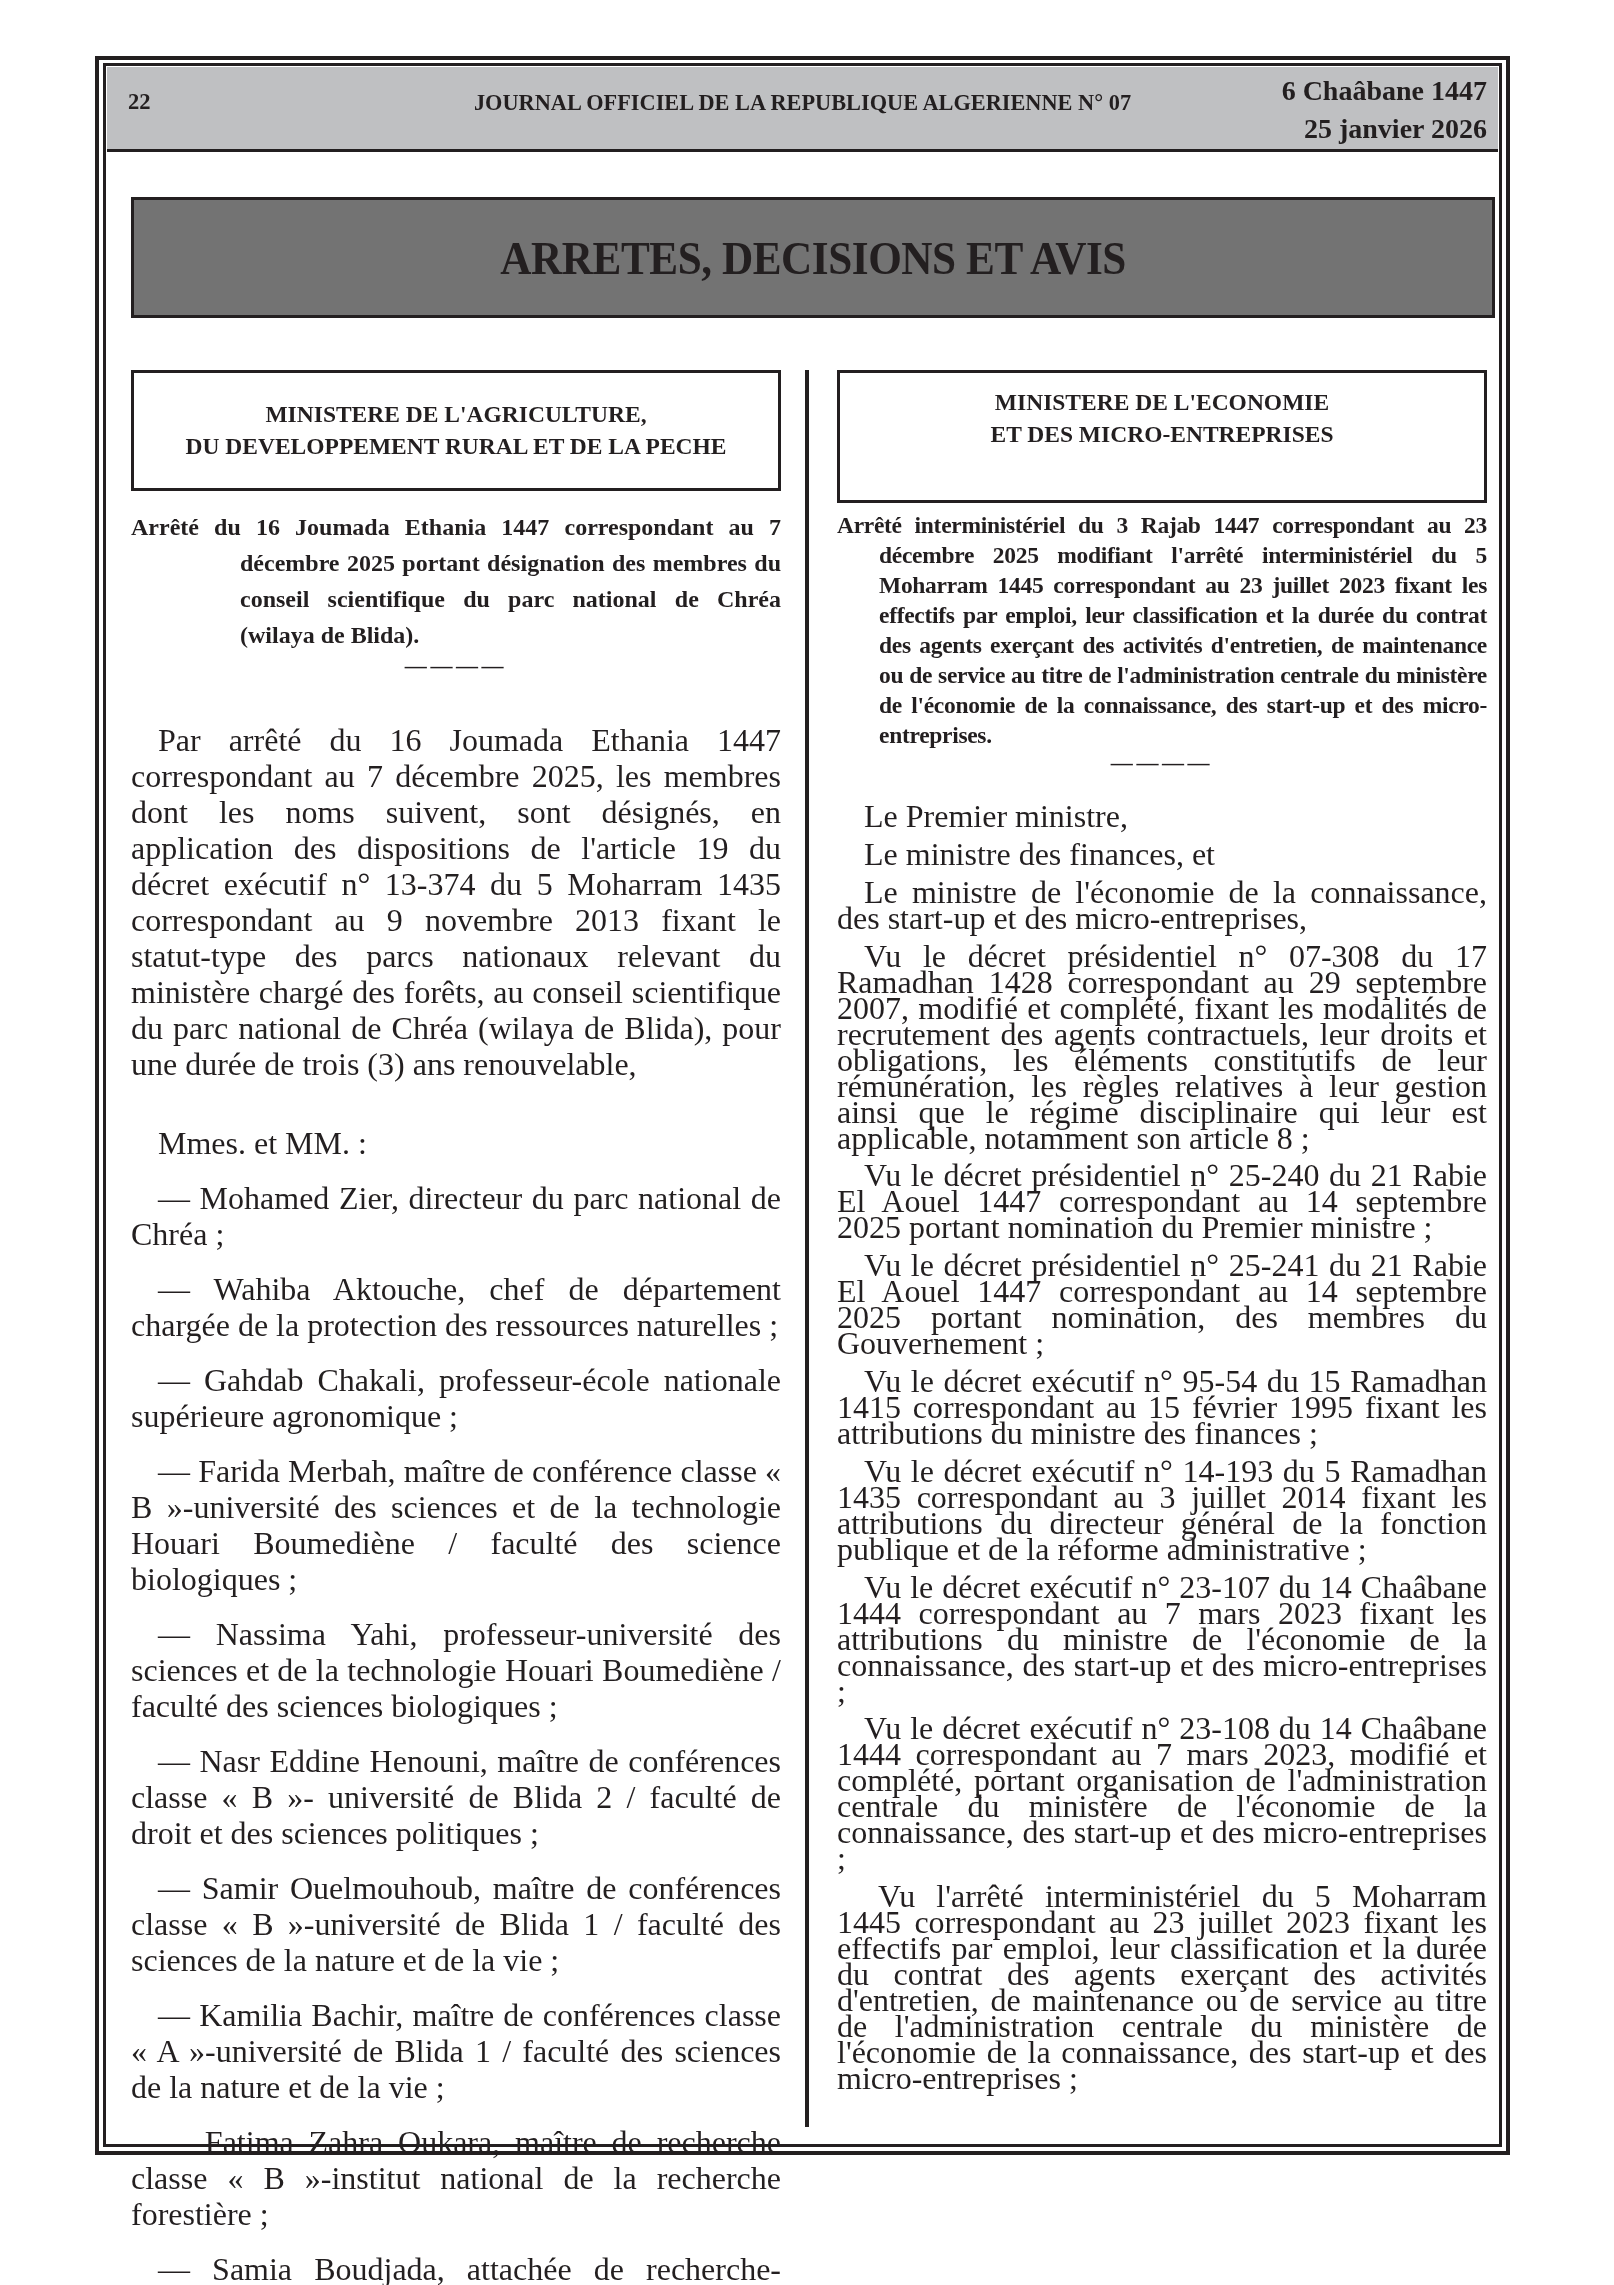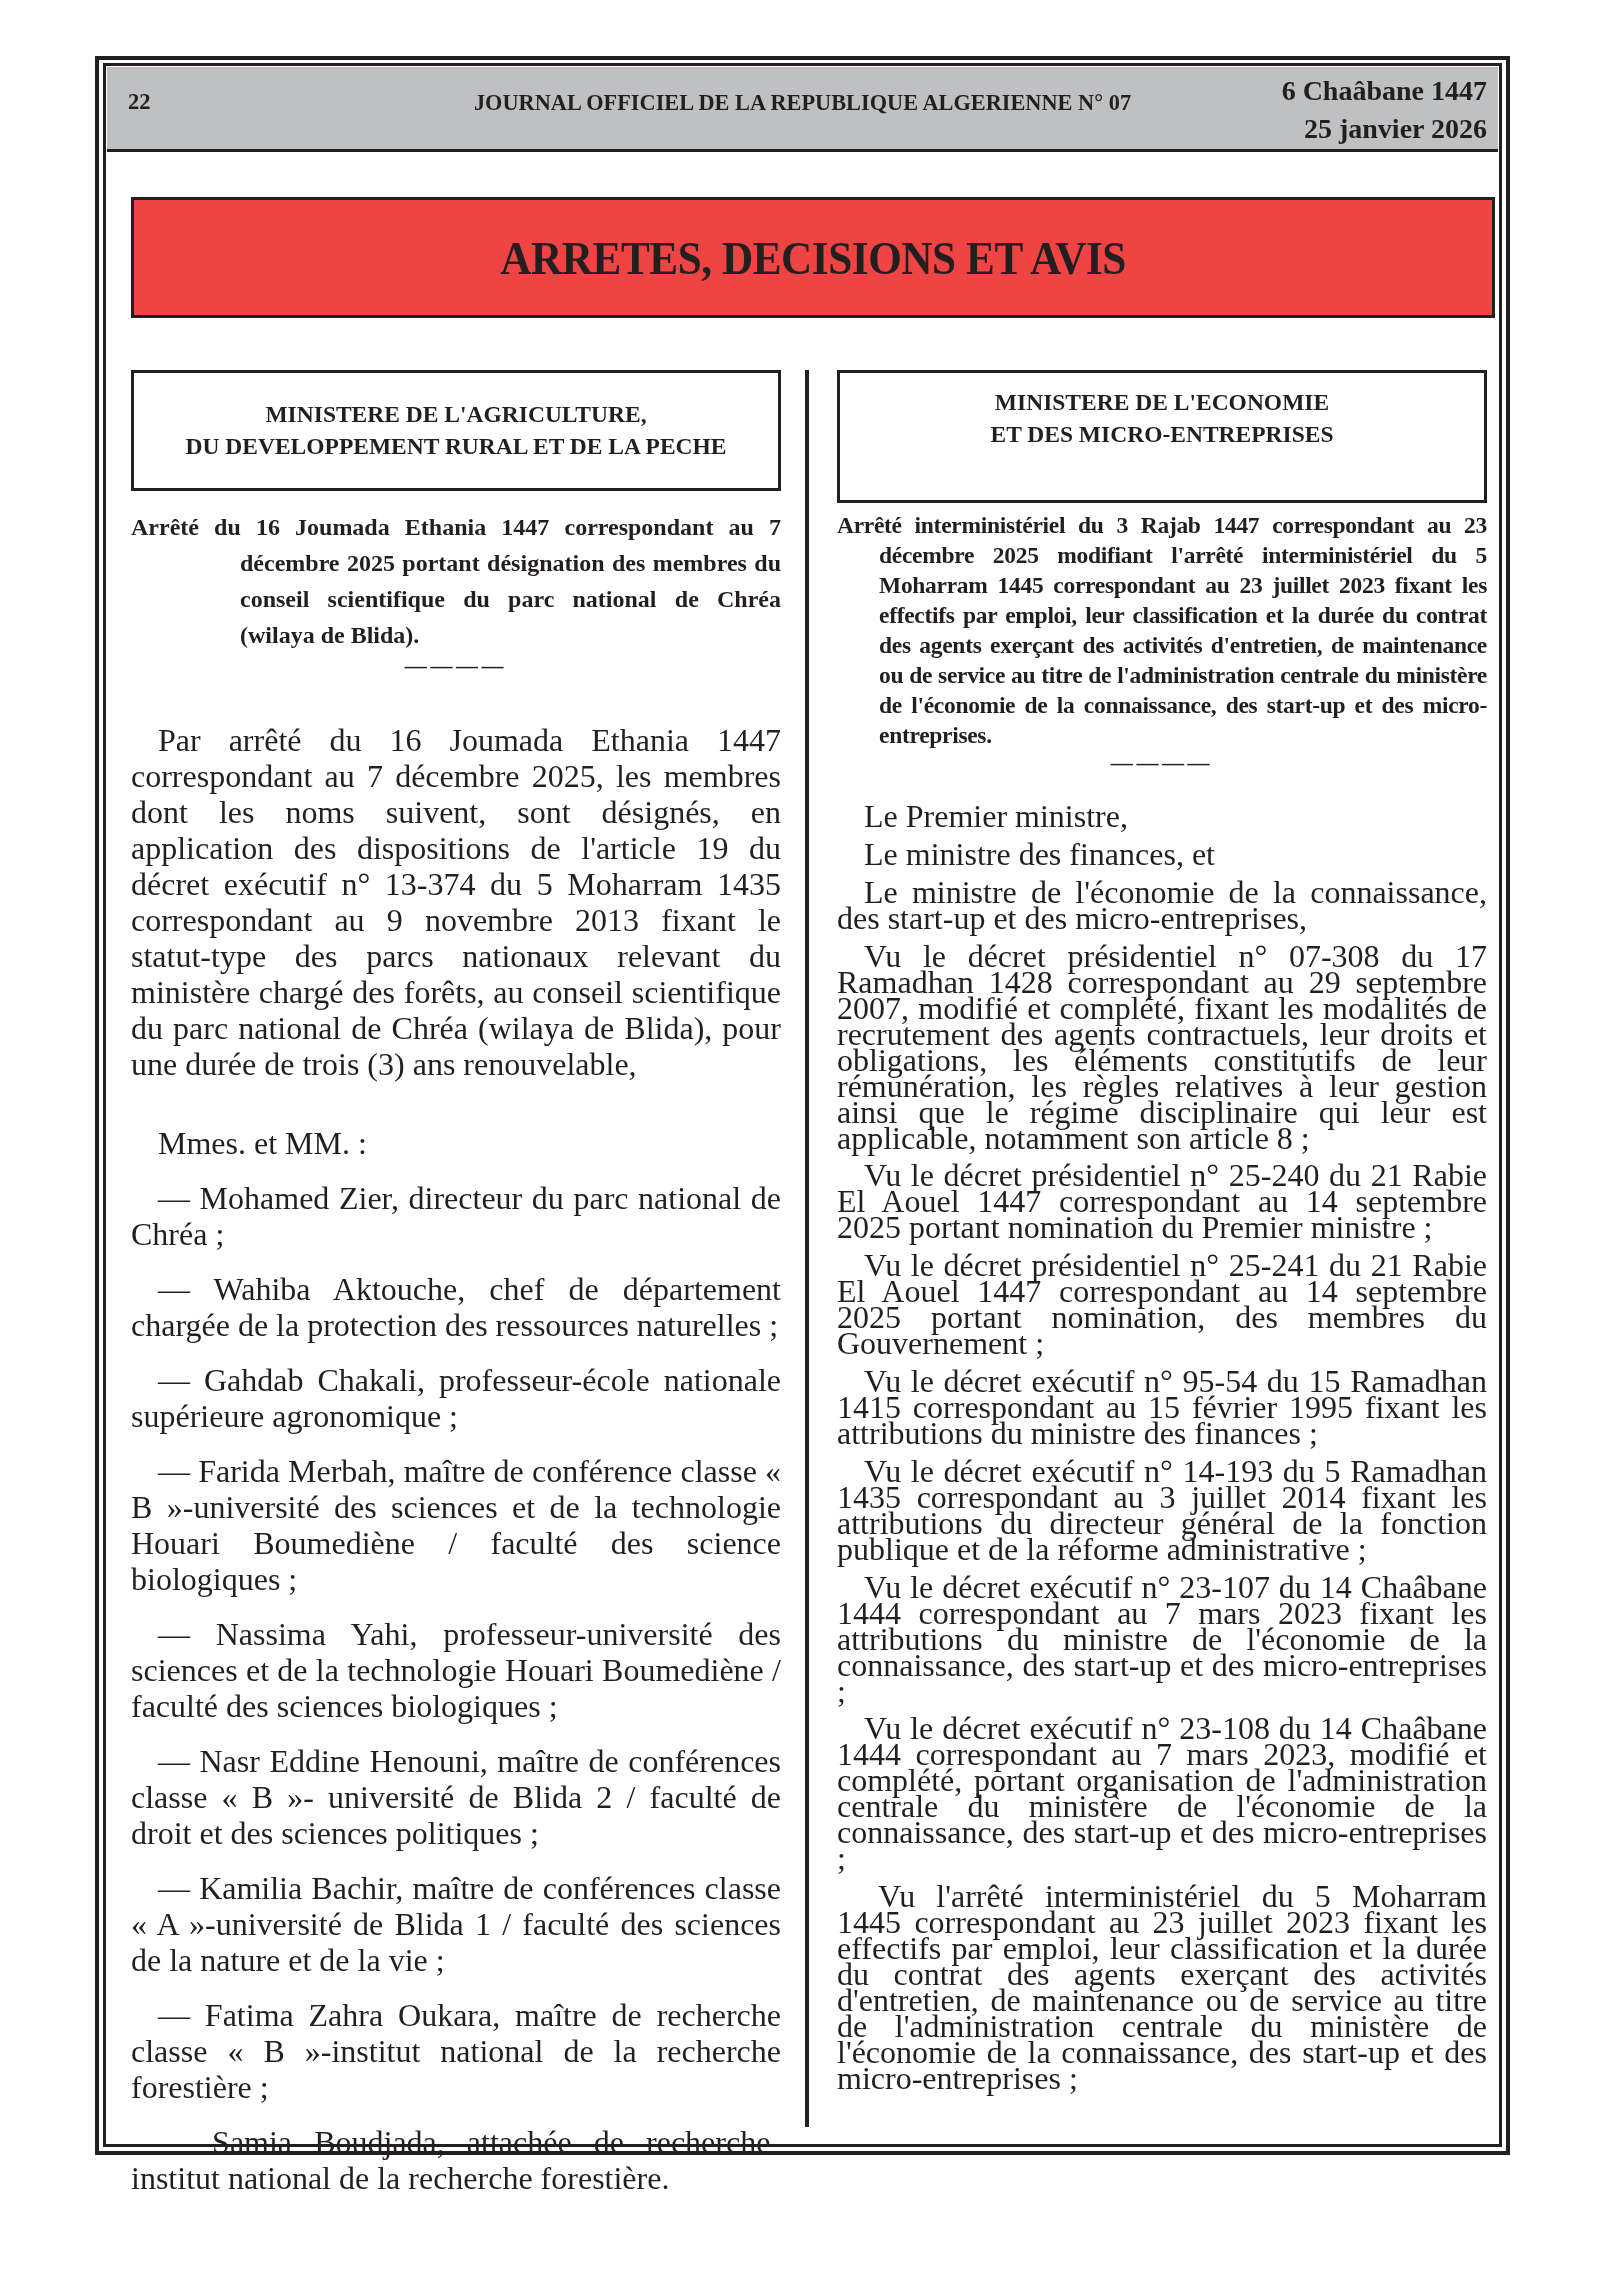--- a/index.html
+++ b/index.html
@@ -3,21 +3,21 @@
 <meta charset="utf-8">
 <style>
   html, body { margin:0; padding:0; background:#ffffff; }
   body { width:1615px; height:2285px; position:relative; font-family:"Liberation Serif", "DejaVu Serif", serif; color:#231f20; }
   .outer { position:absolute; left:95px; top:56px; width:1415px; height:2099px; border:4.5px solid #231f20; box-sizing:border-box; }
   .inner { position:absolute; left:103px; top:63px; width:1399px; height:2084px; border:3.6px solid #231f20; box-sizing:border-box; }
   .header { position:absolute; left:107px; top:67px; width:1391px; height:85px; background:#bfc0c2; border-bottom:3.6px solid #231f20; box-sizing:border-box; }
   .header .pnum { position:absolute; left:21px; top:22px; font-weight:bold; font-size:22.6px; }
   .header .jtitle { position:absolute; left:0; width:100%; top:22px; text-align:center; font-weight:bold; font-size:23.5px; transform:scaleX(0.95); }
   .header .dates { position:absolute; right:11px; top:5.4px; text-align:right; font-weight:bold; font-size:28px; line-height:38px; }
-  .titlebox { position:absolute; left:131px; top:197px; width:1364px; height:121px; background:#ef4444; border:3.6px solid #231f20; box-sizing:border-box; display:flex; align-items:center; justify-content:center; }
+  .titlebox { position:absolute; left:131px; top:197px; width:1364px; height:121px; background:#737373; border:3.6px solid #231f20; box-sizing:border-box; display:flex; align-items:center; justify-content:center; }
   .titlebox span { font-weight:bold; font-size:47px; letter-spacing:-0.5px; transform:scaleX(0.92); display:inline-block; }
   .divider { position:absolute; left:805px; top:370px; width:3.6px; height:1757px; background:#231f20; }
   .col { position:absolute; top:370px; width:650px; }
   .col.left { left:131px; }
   .col.right { left:837px; }
   .minbox { border:3.6px solid #231f20; box-sizing:border-box; text-align:center; font-weight:bold; font-size:23.5px; line-height:32px; padding:14.5px 3.6px; }
   .col.left .minbox { height:121px; padding-top:25px; }
   .col.right .minbox { height:133px; padding-top:12.7px; }
   .arrete-title { font-weight:bold; font-size:24px; line-height:36px; text-align:justify; padding-left:109px; text-indent:-109px; margin-top:18px; }
   .col.right .arrete-title { font-size:23.5px; line-height:30px; padding-left:42px; text-indent:-42px; margin-top:7.2px; letter-spacing:-0.3px; }
@@ -59,20 +59,21 @@
   <div class="arrete-title">Arrêté du 16 Joumada Ethania 1447 correspondant au 7 décembre 2025 portant désignation des membres du conseil scientifique du parc national de Chréa (wilaya de Blida).</div>
   <div class="sep">————</div>
   <p class="para intro">Par arrêté du 16 Joumada Ethania 1447 correspondant au 7 décembre 2025, les membres dont les noms suivent, sont désignés, en application des dispositions de l'article 19 du décret exécutif n° 13-374 du 5 Moharram 1435 correspondant au 9 novembre 2013 fixant le statut-type des parcs nationaux relevant du ministère chargé des forêts, au conseil scientifique du parc national de Chréa (wilaya de Blida), pour une durée de trois (3) ans renouvelable,</p>
   <p class="para mmes">Mmes. et MM. :</p>
   <p class="para">— Mohamed Zier, directeur du parc national de Chréa ;</p>
   <p class="para">— Wahiba Aktouche, chef de département chargée de la protection des ressources naturelles ;</p>
   <p class="para">— Gahdab Chakali, professeur-école nationale supérieure agronomique ;</p>
   <p class="para">— Farida Merbah, maître de conférence classe « B »-université des sciences et de la technologie Houari Boumediène / faculté des science biologiques ;</p>
   <p class="para">— Nassima Yahi, professeur-université des sciences et de la technologie Houari Boumediène / faculté des sciences biologiques ;</p>
   <p class="para">— Nasr Eddine Henouni, maître de conférences classe « B »- université de Blida 2 / faculté de droit et des sciences politiques ;</p>
+  <p class="para">— Samir Ouelmouhoub, maître de conférences classe « B »-université de Blida 1 / faculté des sciences de la nature et de la vie ;</p>
   <p class="para">— Kamilia Bachir, maître de conférences classe « A »-université de Blida 1 / faculté des sciences de la nature et de la vie ;</p>
   <p class="para">— Fatima Zahra Oukara, maître de recherche classe « B »-institut national de la recherche forestière ;</p>
   <p class="para">— Samia Boudjada, attachée de recherche-institut national de la recherche forestière.</p>
 </div>
 
 <div class="col right">
   <div class="minbox">
     <div>MINISTERE DE L'ECONOMIE</div>
     <div>ET DES MICRO-ENTREPRISES</div>
   </div>

